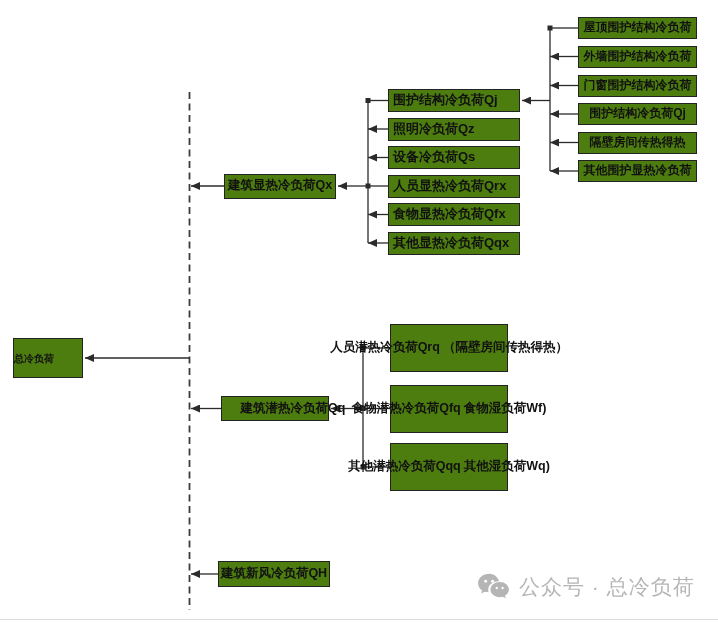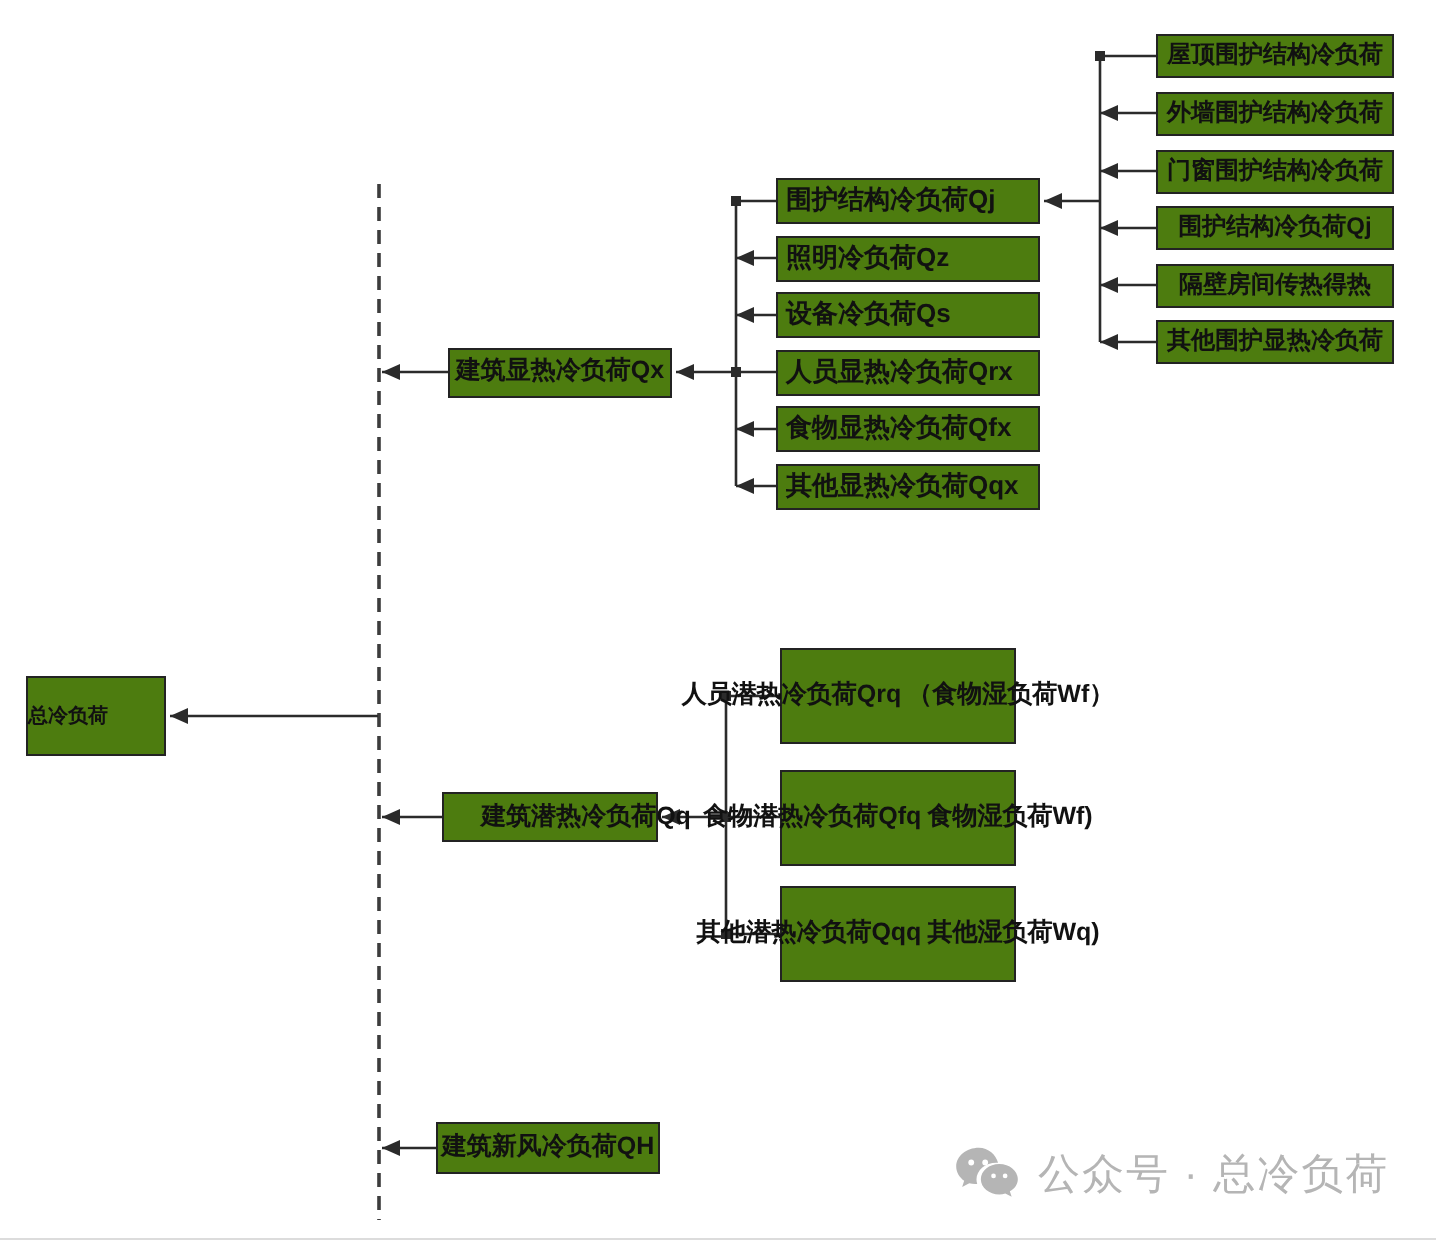--- a/index.html
+++ b/index.html
@@ -95,21 +95,21 @@
 
   <div class="box lvl4" style="top:17px;">屋顶围护结构冷负荷</div>
   <div class="box lvl4" style="top:45.5px;">外墙围护结构冷负荷</div>
   <div class="box lvl4" style="top:74.5px;">门窗围护结构冷负荷</div>
   <div class="box lvl4" style="top:103px;">围护结构冷负荷Qj</div>
   <div class="box lvl4" style="top:131.5px;">隔壁房间传热得热</div>
   <div class="box lvl4" style="top:160px;">其他围护显热冷负荷</div>
 
   <div class="box latent" style="top:324px;">
     <span>人员潜热冷负荷Qrq</span>
-    <span>（食物湿负荷Wf）</span>
+    <span>（隔壁房间传热得热）</span>
   </div>
   <div class="box latent" style="top:384.5px;">
     <span>食物潜热冷负荷Qfq</span>
     <span>食物湿负荷Wf)</span>
   </div>
   <div class="box latent" style="top:443px;">
     <span>其他潜热冷负荷Qqq</span>
     <span>其他湿负荷Wq)</span>
   </div>
 

